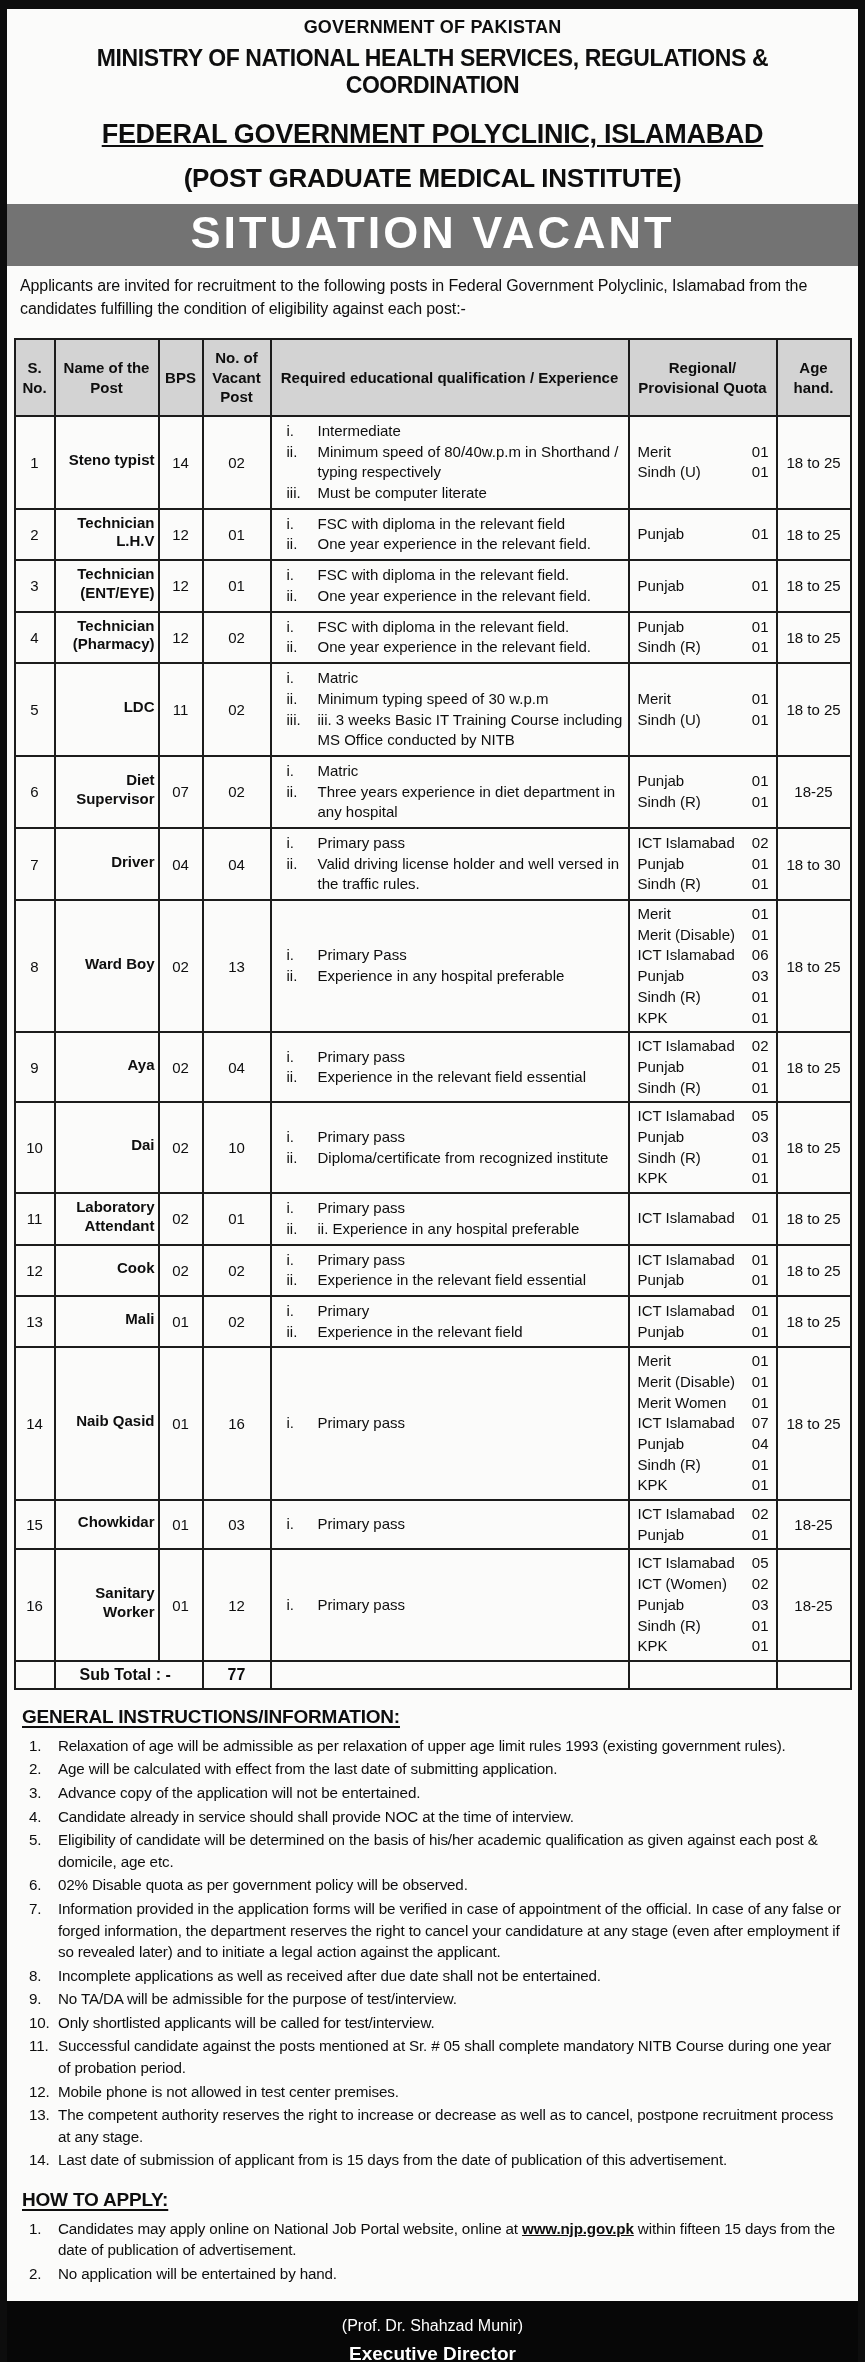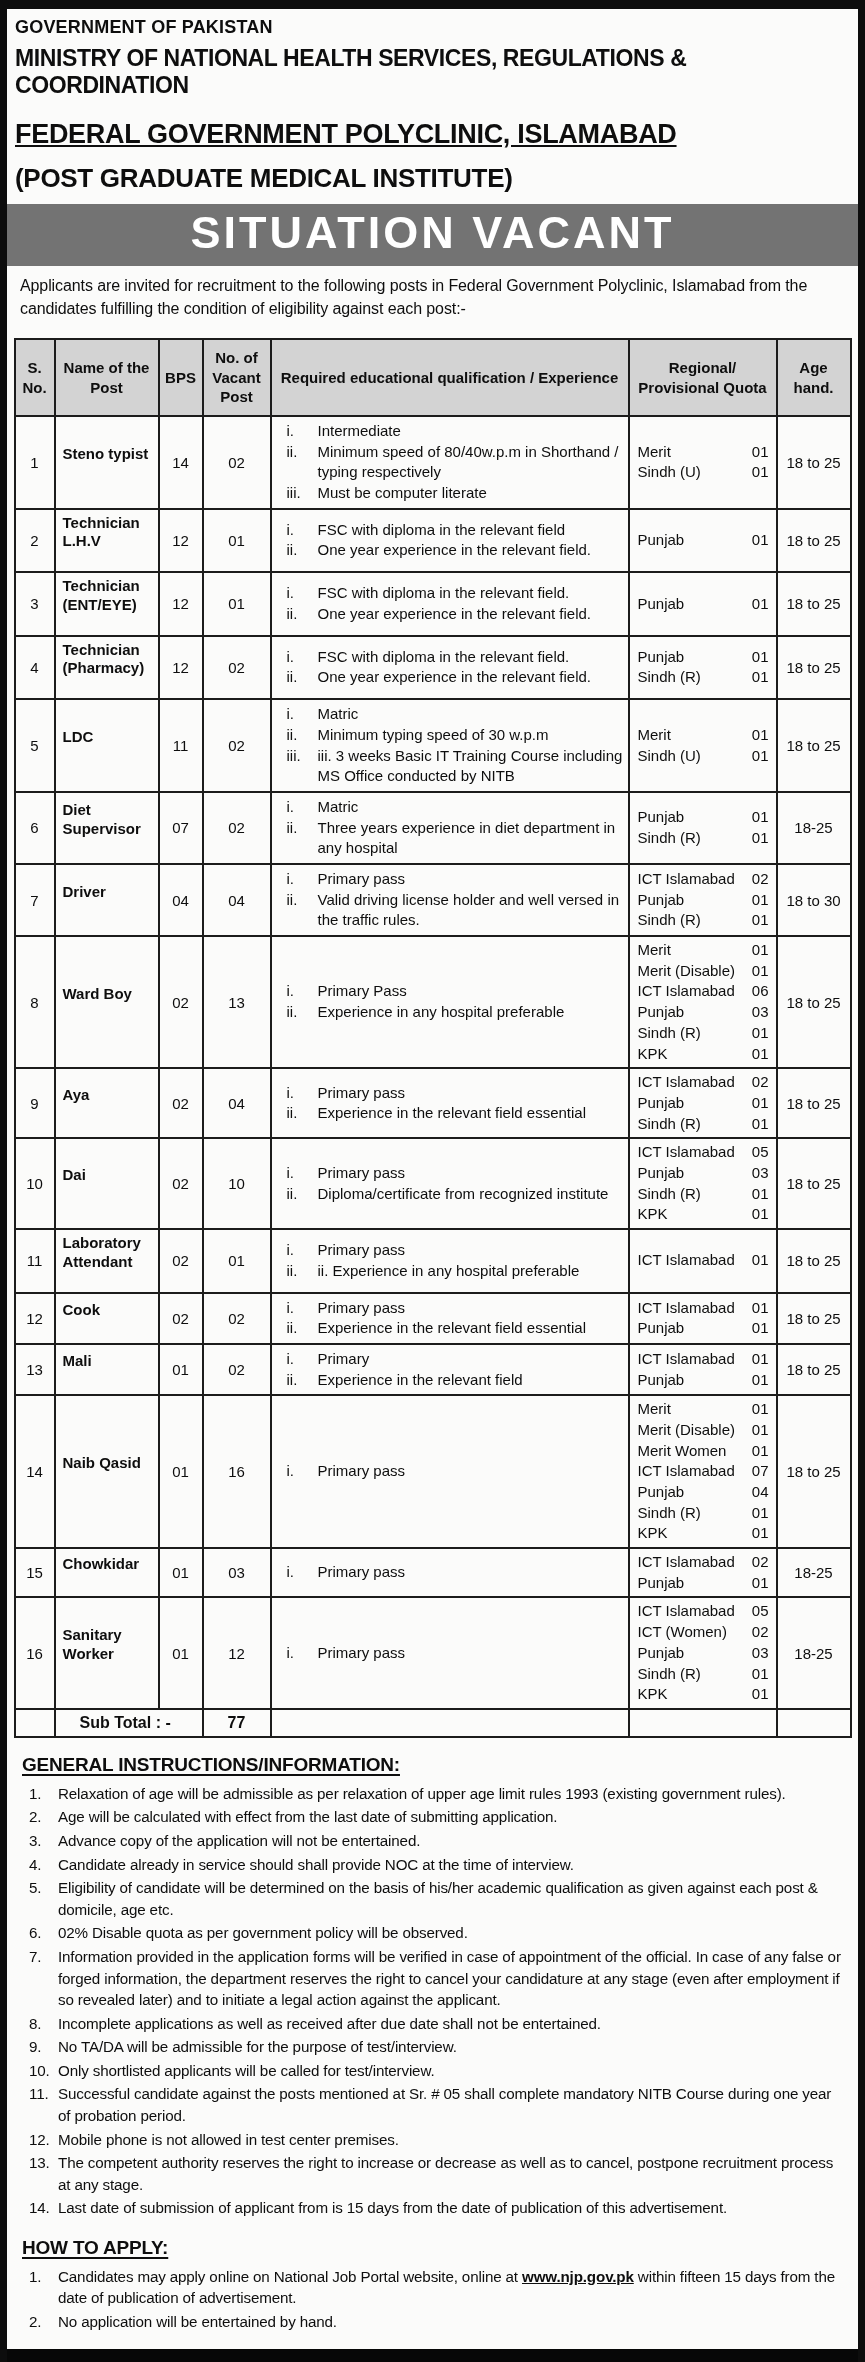--- a/index.html
+++ b/index.html
@@ -11,41 +11,41 @@
     min-height: 2362px;
     background: #fbfbfa;
     border-left: 7px solid #0d0d0d;
     border-right: 7px solid #0d0d0d;
     border-top: 9px solid #0d0d0d;
     display: flex;
     flex-direction: column;
   }
 
   
-  .masthead { text-align: left; padding: 8px 8px 10px; }
+  .masthead { text-align: center; padding: 8px 8px 10px; }
   .m1 { font-size: 18px; font-weight: bold; letter-spacing: 0.2px; }
   .m2 { font-size: 23px; font-weight: bold; margin-top: 7px; letter-spacing: -0.4px; }
   .m3 { font-size: 27px; font-weight: bold; margin-top: 20px; letter-spacing: -0.3px; text-decoration: underline; }
   .m4 { font-size: 26px; font-weight: bold; margin-top: 13px; letter-spacing: -0.3px; }
 
   .banner {
     background: #737373; color: #ffffff; text-align: center;
     font-size: 45px; font-weight: bold; letter-spacing: 3px;
     padding: 3px 0 7px;
   }
 
   .intro { font-size: 16px; line-height: 1.42; margin: 9px 13px 16px; letter-spacing: -0.1px; }
 
   
   table { border-collapse: collapse; margin: 2px auto 0; width: 836px; table-layout: fixed; }
   th, td { border: 2px solid #1c1c1c; font-size: 15px; vertical-align: middle; }
   th { background: #d3d3d3; font-weight: bold; padding: 8px 3px; line-height: 1.3; text-align: center; }
   td { padding: 3px 2px; }
   td.c-sno  { text-align: center; }
-  td.c-name { font-weight: bold; padding: 4px 3px 20px 7px; line-height: 1.25; }
+  td.c-name { font-weight: bold; padding: 4px 3px 8px 7px; line-height: 1.25; text-align: right; }
   td.c-num  { text-align: center; }
   td.c-qual { padding: 4px 4px 4px 15px; }
   .qitem { display: flex; line-height: 1.38; }
   .qitem .qn { flex: none; width: 31px; }
   .qitem .qt { flex: 1; }
   td.c-quota { padding: 3px 7px 3px 8px; }
   .qrow { display: flex; justify-content: space-between; line-height: 1.38; }
   .qrow .qr { padding-right: 4px; }
   td.c-age { text-align: center; }
 

